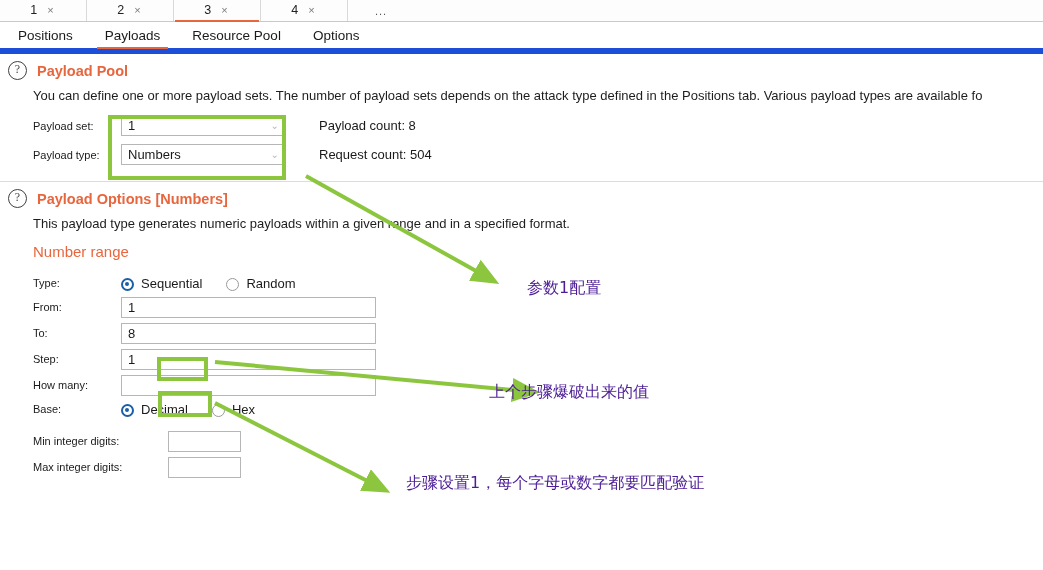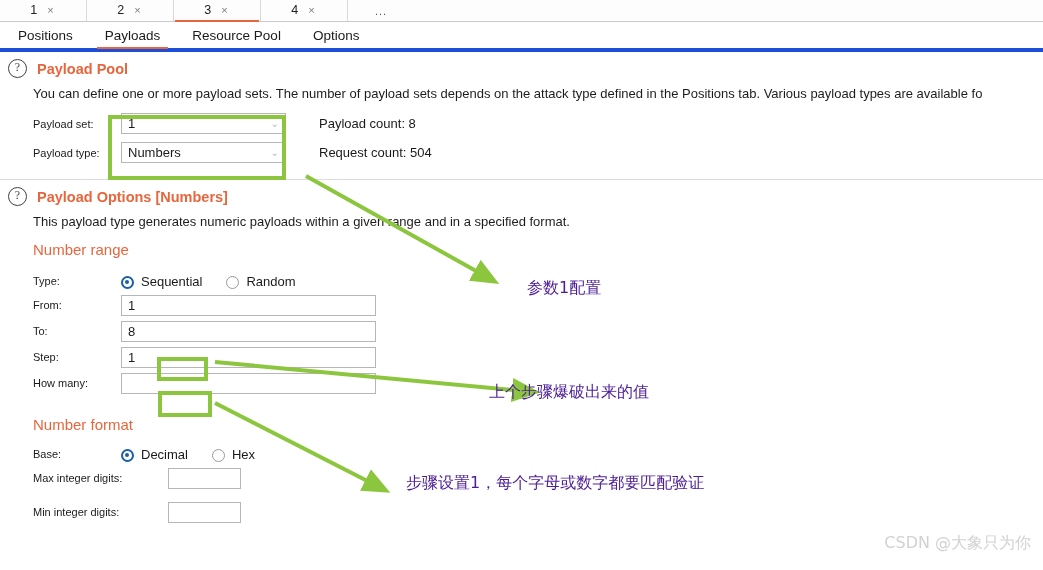--- a/index.html
+++ b/index.html
@@ -63,21 +63,21 @@
     align-items: flex-end;
     padding-bottom: 4px;
   }
 
   
   .section-tabstrip {
     display: flex;
     align-items: flex-end;
     height: 26px;
     background: #ffffff;
-    border-bottom: 4px solid #1d4ed8;
+    border-bottom: 6px solid #1d4ed8;
     padding-left: 2px;
   }
   .section-tab {
     position: relative;
     padding: 4px 16px 5px 16px;
     font-size: 13.5px;
     color: #1a1a1a;
     cursor: pointer;
     white-space: nowrap;
   }
@@ -333,38 +333,37 @@
     </div>
     <div class="field-row">
       <div class="lbl">Step:</div>
       <div class="txtbox">1</div>
     </div>
     <div class="field-row">
       <div class="lbl">How many:</div>
       <div class="txtbox"></div>
     </div>
 
-    <div class="sub-title" style="margin-top:20px;margin-bottom:10px;">Number format</div>
 
     <div class="radio-row">
       <div class="lbl">Base:</div>
       <div class="radio-group">
         <span class="radio checked"></span>
         <span class="radio-label">Decimal</span>
         <span class="radio"></span>
         <span class="radio-label">Hex</span>
       </div>
     </div>
 
+    <div class="field-row" style="margin-top:8px;">
+      <div class="lbl" style="width:135px;flex:0 0 135px;">Min integer digits:</div>
+      <div class="txtbox small"></div>
+    </div>
     <div class="field-row">
       <div class="lbl" style="width:135px;flex:0 0 135px;">Max integer digits:</div>
-      <div class="txtbox small"></div>
-    </div>
-    <div class="field-row" style="margin-top:8px;">
-      <div class="lbl" style="width:135px;flex:0 0 135px;">Min integer digits:</div>
       <div class="txtbox small"></div>
     </div>
   </div>
 </div>
 
 <div class="overlay">
   <div class="hl-box" style="left:108px; top:115px; width:178px; height:65px;"></div>
   <div class="hl-box" style="left:157px; top:357px; width:51px; height:24px;"></div>
   <div class="hl-box" style="left:158px; top:391px; width:54px; height:26px;"></div>
 
@@ -376,14 +375,13 @@
     </defs>
     <line x1="306" y1="176" x2="494" y2="281" stroke="#8cc63e" stroke-width="4" marker-end="url(#ah)"></line>
     <line x1="215" y1="362" x2="534" y2="392" stroke="#8cc63e" stroke-width="4" marker-end="url(#ah)"></line>
     <line x1="215" y1="403" x2="385" y2="490" stroke="#8cc63e" stroke-width="4" marker-end="url(#ah)"></line>
   </svg>
 
   <div class="anno-text" style="left:527px; top:278px;">参数1配置</div>
   <div class="anno-text" style="left:489px; top:382px;">上个步骤爆破出来的值</div>
   <div class="anno-text" style="left:406px; top:473px;">步骤设置1，每个字母或数字都要匹配验证</div>
 
-  <div class="watermark">CSDN @大象只为你</div>
 </div>
 
 </body></html>

